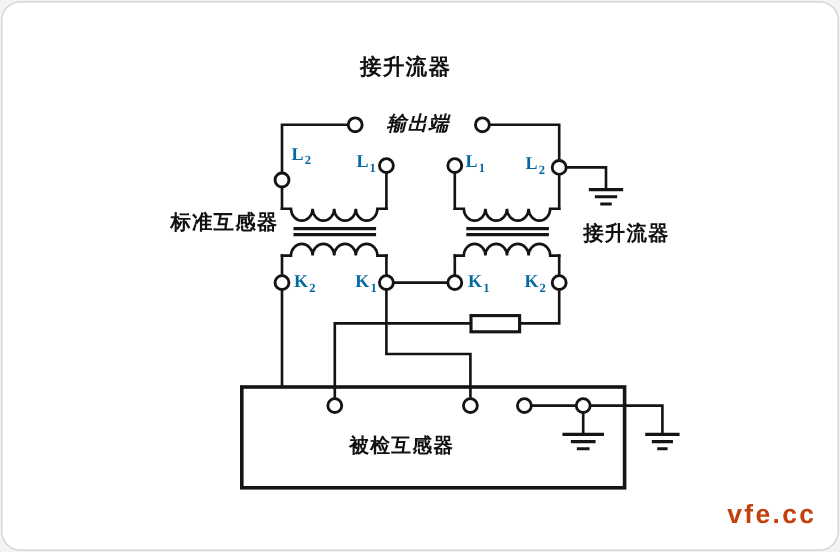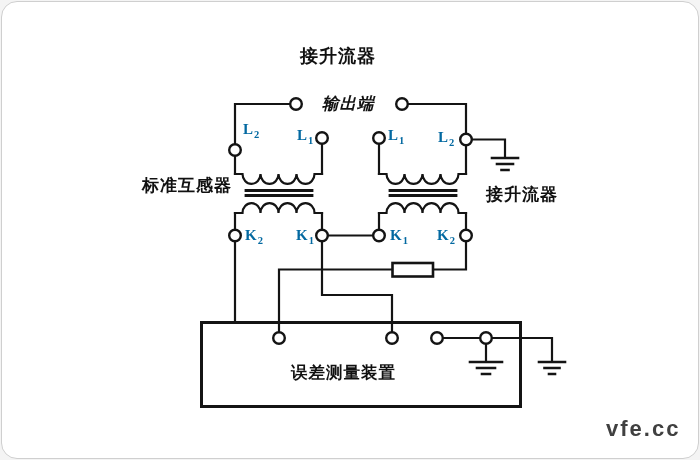--- a/index.html
+++ b/index.html
@@ -40,21 +40,21 @@
     top:4px;
     left:1px;
   }
   .watermark{
     position:absolute;
     left:606px;top:416px;
     font-size:22px;
     font-weight:700;
     font-style:normal;
     letter-spacing:2px;
-    color:#404040;
+    color:#c2410c;
   }
 </style>
 </head>
 <body>
 
 <div class="card"></div>
 
 <div class="stage">
 
   <svg width="700" height="460" viewBox="0 0 700 460">
@@ -98,21 +98,21 @@
         <circle cx="437" cy="338" r="5.8"></circle>
         <circle cx="486" cy="338" r="5.8"></circle>
       </g>
     </g>
   </svg>
 
   <div class="cjk" style="left:300px;top:47px;font-size:18px;">接升流器</div>
   <div class="cjk" style="left:322px;top:95px;font-size:16.5px;font-style:italic;">输出端</div>
   <div class="cjk" style="left:127px;top:177px;font-size:17px;margin-left:15px;">标准互感器</div>
   <div class="cjk" style="left:486px;top:186px;font-size:17px;">接升流器</div>
-  <div class="cjk" style="left:291px;top:364px;font-size:16.5px;">误差测量装置</div>
+  <div class="cjk" style="left:291px;top:364px;font-size:16.5px;">被检互感器</div>
 
   <div class="term" style="left:243px;top:122px;">
     <span>L</span><span class="sub">2</span>
   </div>
   <div class="term" style="left:297px;top:128px;">
     <span>L</span><span class="sub">1</span>
   </div>
   <div class="term" style="left:388px;top:128px;">
     <span>L</span><span class="sub">1</span>
   </div>

